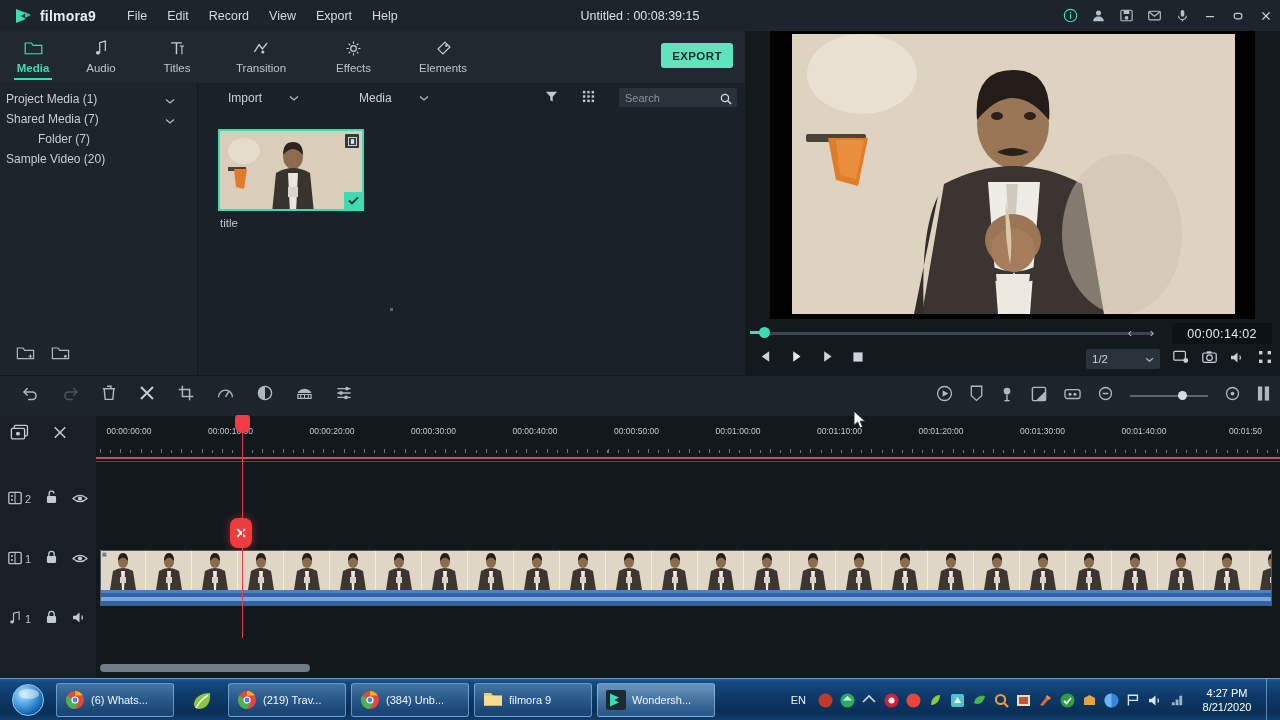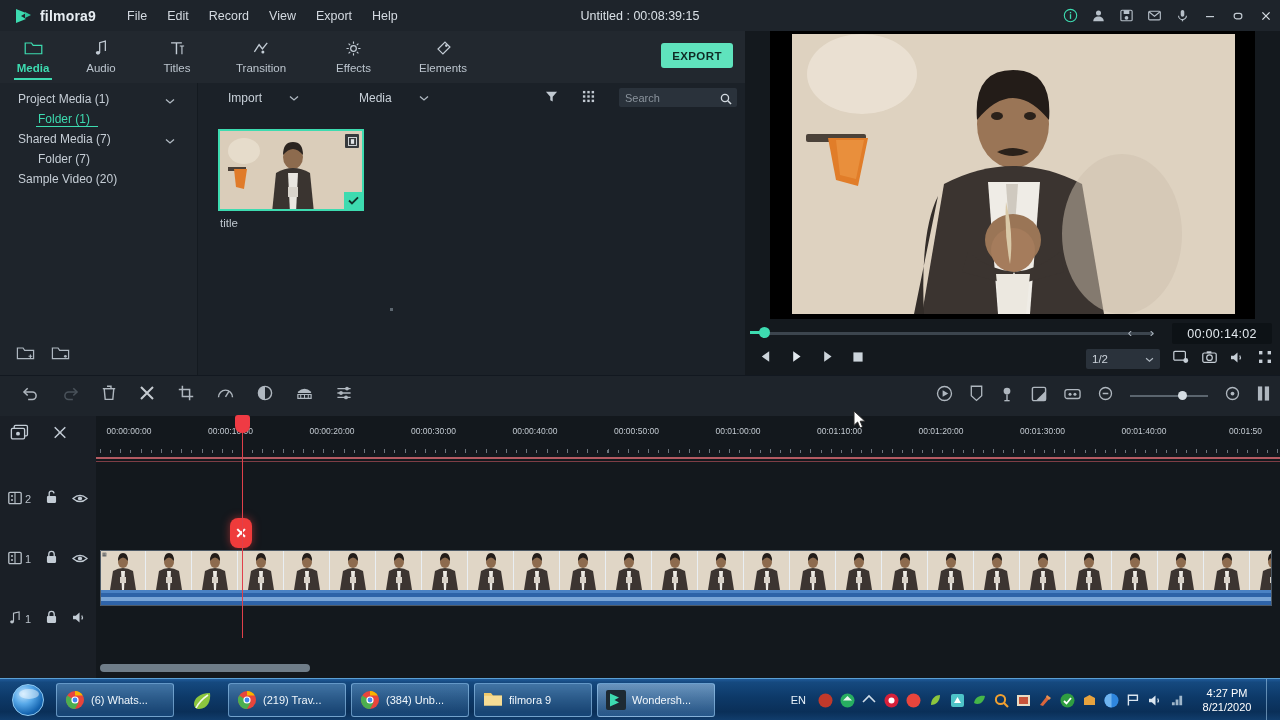--- a/index.html
+++ b/index.html
@@ -65,21 +65,21 @@
     letter-spacing:.4px; cursor:default;
   }
 
   
   .sidebar {
     position:absolute; left:0; top:83px; width:198px; height:292px;
     background:#1e242b; border-right:1px solid #141a20;
   }
   .side-row {
     height:20px; display:flex; align-items:center; font-size:12px; color:#c6ced6;
-    padding-left:18px; position:relative; cursor:default; white-space:nowrap;
+    padding-left:6px; position:relative; cursor:default; white-space:nowrap;
   }
   .side-row.sub { padding-left:38px; }
   .side-row.sel { color:#3ddbb0; }
   .side-row.sel .ul { position:absolute; left:36px; bottom:2px; width:62px; height:1px; background:#3ddbb0; }
   .side-row .chev { position:absolute; right:22px; top:5px; }
   .side-bottom { position:absolute; left:0; bottom:10px; display:flex; gap:16px; padding-left:16px; }
   .side-bottom .fic { cursor:default; }
 
   
   .mediapanel {
@@ -380,24 +380,20 @@
 
   <div class="sidebar">
     <div style="padding-top:6px"></div>
     <div class="side-row">
       <span>Project Media (1)</span>
       <span class="chev">
         <svg width="10" height="7" viewBox="0 0 10 7">
             <path d="M1 1.5 L5 5 L9 1.5" fill="none" stroke="#b0b9c2" stroke-width="1.3"></path>
           </svg>
       </span>
-    </div>
-    <div class="side-row sub sel">
-      <span>Folder (1)</span>
-      <span class="ul"></span>
     </div>
     <div class="side-row">
       <span>Shared Media (7)</span>
       <span class="chev">
         <svg width="10" height="7" viewBox="0 0 10 7">
             <path d="M1 1.5 L5 5 L9 1.5" fill="none" stroke="#b0b9c2" stroke-width="1.3"></path>
           </svg>
       </span>
     </div>
     <div class="side-row sub">

